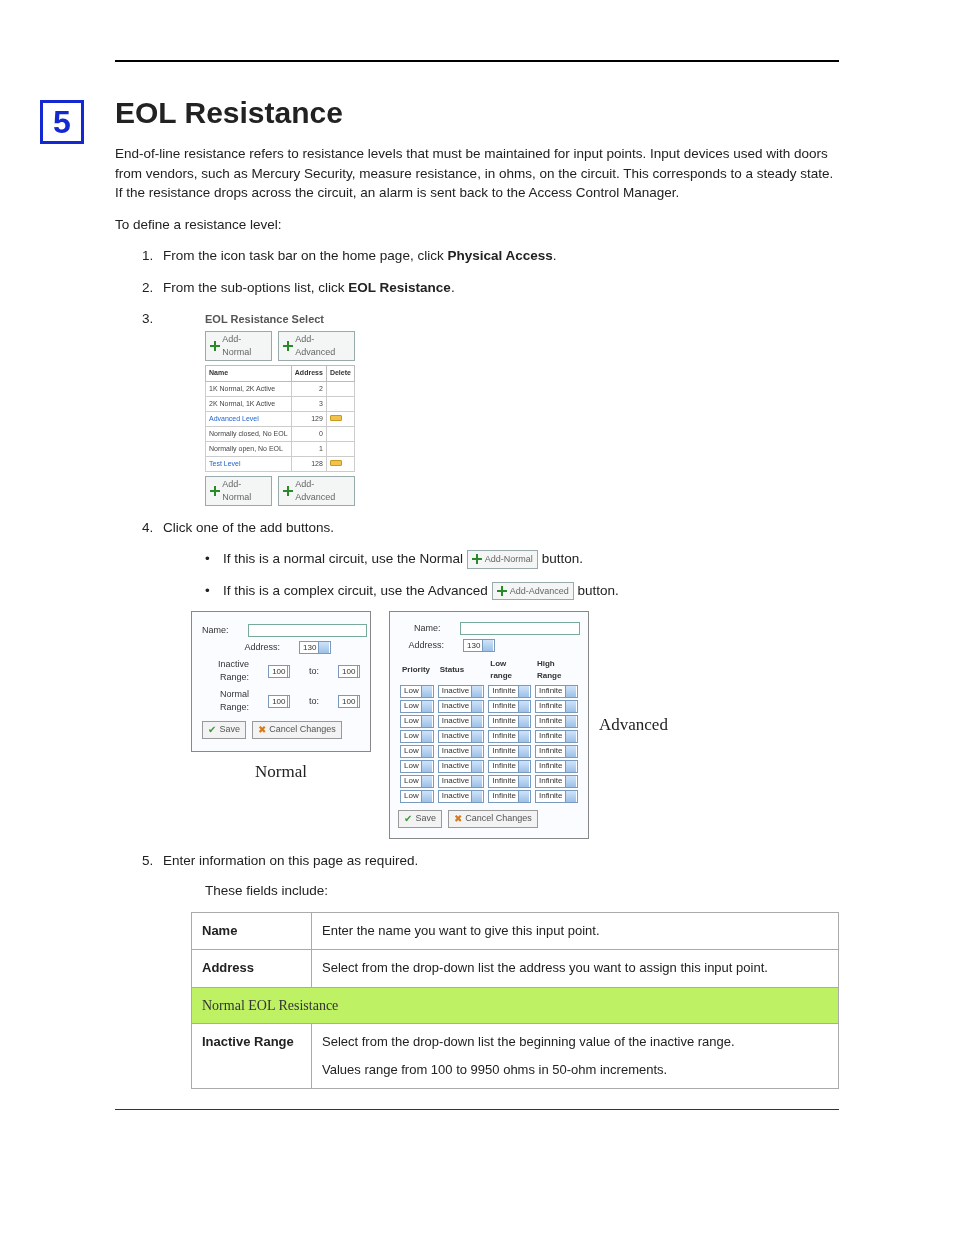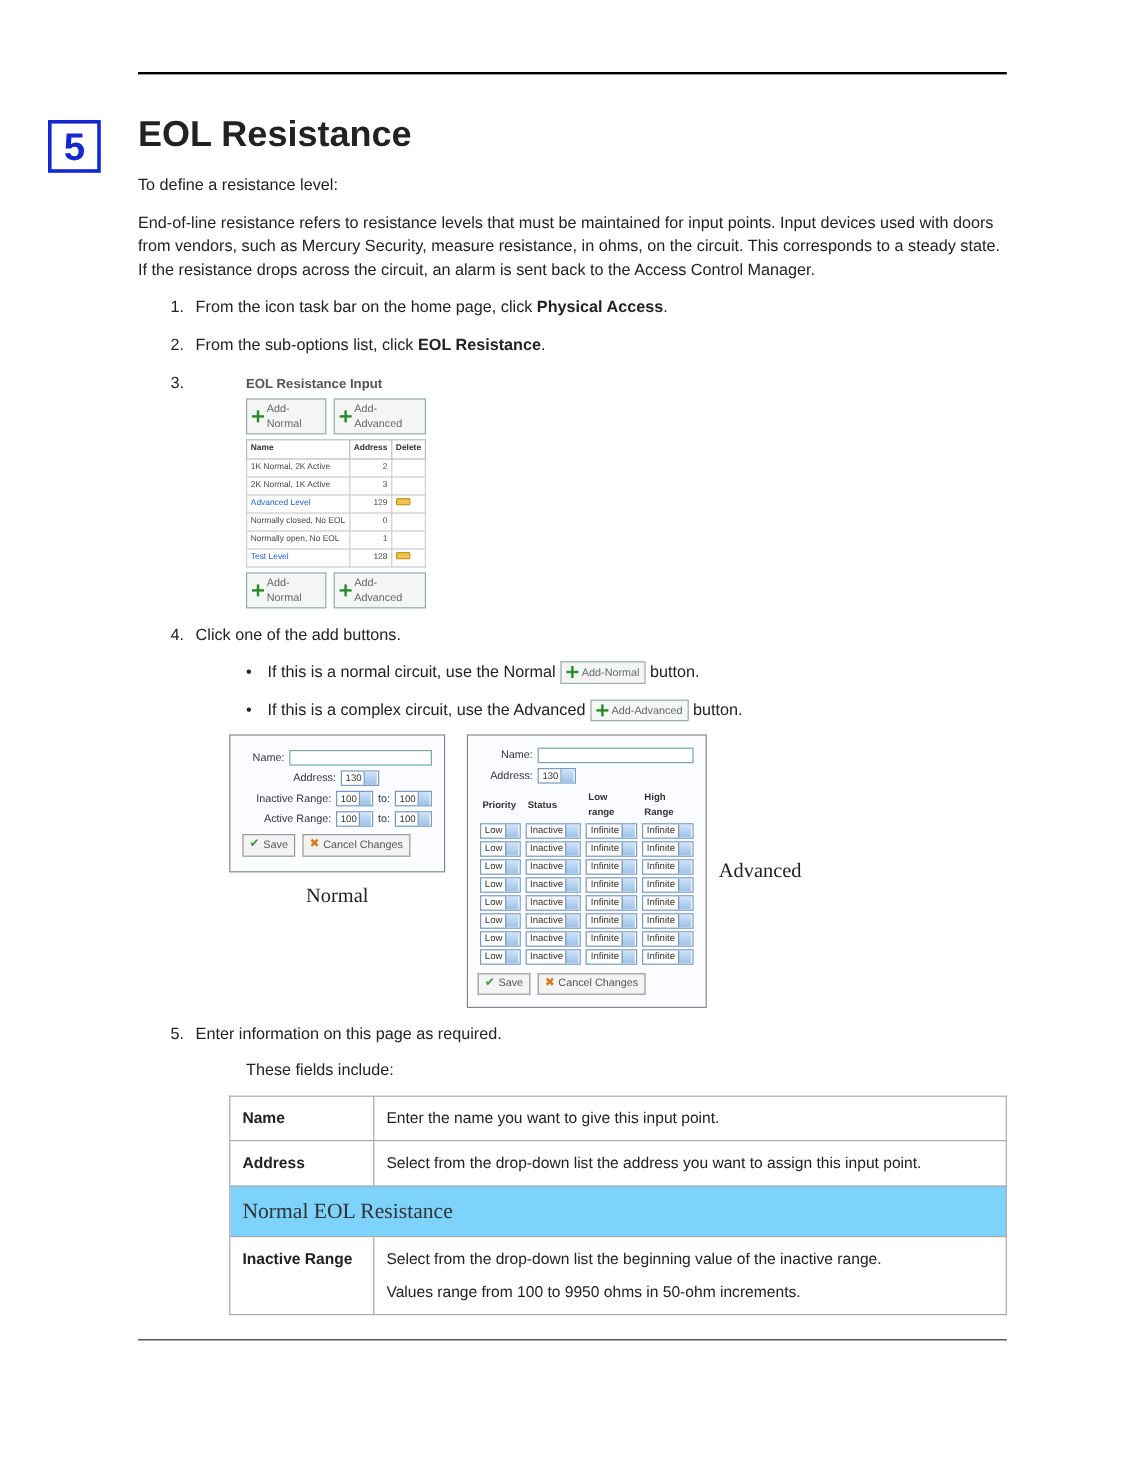--- a/index.html
+++ b/index.html
@@ -29,21 +29,21 @@
 .shot1 table{width:100%;border-collapse:collapse;font-size:7px;font-family:Arial}
 .shot1 th{background:#fff;border:1px solid #bbb;padding:2px 3px;text-align:left;font-weight:bold;color:#333}
 .shot1 td{border:1px solid #ccc;padding:2px 3px;color:#444}
 .shot1 td.num{text-align:right}
 .shot1 td.link{color:#2266cc}
 .del{display:inline-block;width:12px;height:6px;background:#f2c24b;border:1px solid #c79a20;border-radius:1px}
 
 
 .forms{display:flex;gap:18px;margin:8px 0 12px 28px;align-items:flex-start}
 .form-card{border:1px solid #888;background:#fafcff;padding:12px 10px;font-family:Arial;font-size:9px;color:#333}
-.form-card .row{display:flex;align-items:center;gap:4px;margin-bottom:4px}
+.form-card .row{display:flex;align-items:center;gap:19px;margin-bottom:4px}
 .form-card label{text-align:right;width:78px;display:inline-block}
 .inp{border:1px solid #7a9;height:13px;background:#fff;font-size:9px}
 .inp.wide{width:120px}
 .sel{display:inline-flex;align-items:center;border:1px solid #7a9abd;background:#fff;height:13px;font-size:8px;padding:0 1px 0 3px;color:#333}
 .sel:after{content:"";width:10px;height:11px;margin-left:2px;background:linear-gradient(#cfe3f8,#9dc1e8);border-left:1px solid #7a9abd;display:inline-block;position:relative}
 .sel.s28{min-width:20px}
 .sel.s48{min-width:38px}
 .actions{display:flex;gap:6px;margin-top:6px}
 .act{display:inline-flex;align-items:center;gap:3px;border:1px solid #999;background:#f3f3f3;padding:1px 5px;font-size:9px;color:#555}
 .ck{color:#3a9a3a;font-size:10px}
@@ -51,51 +51,51 @@
 .caption{text-align:center;font-family:Verdana;font-size:17px;color:#222;margin-top:8px}
 .adv-grid{border-collapse:collapse;font-size:8px;font-family:Arial;margin-top:2px}
 .adv-grid th{font-weight:bold;padding:2px 4px;text-align:left}
 .adv-grid td{padding:1px 2px}
 .adv-wrap{display:flex;gap:10px;align-items:center}
 
 
 .fields{width:100%;border-collapse:collapse;margin:4px 0 8px 28px;width:calc(100% - 28px);font-size:13px}
 .fields td,.fields th{border:1px solid #aaa;padding:9px 10px;vertical-align:top;text-align:left;line-height:1.4}
 .fields .hd{font-weight:bold;width:120px}
-.fields .sect{background:#7dd3fc;font-family:Verdana;font-size:18px;padding:8px 10px;color:#333}
+.fields .sect{background:#bef264;font-family:Verdana;font-size:14px;padding:8px 10px;color:#333}
 .footer{text-align:center;font-size:11px;color:#444;margin-top:40px}
 .hr-bot{height:1px;background:#333;margin:20px 0 8px 75px}
 .sub{margin-left:42px}
 </style>
 </head>
 <body>
 
 <div class="page">
   <div class="hr-top"></div>
   <div class="chapter-num">
       <span>5</span>
     </div>
 
   <div class="content">
     <h1>EOL Resistance</h1>
+    <p>End-of-line resistance refers to resistance levels that must be maintained for input points. Input devices used with doors from vendors, such as Mercury Security, measure resistance, in ohms, on the circuit. This corresponds to a steady state. If the resistance drops across the circuit, an alarm is sent back to the Access Control Manager.</p>
     <p>To define a resistance level:</p>
-    <p>End-of-line resistance refers to resistance levels that must be maintained for input points. Input devices used with doors from vendors, such as Mercury Security, measure resistance, in ohms, on the circuit. This corresponds to a steady state. If the resistance drops across the circuit, an alarm is sent back to the Access Control Manager.</p>
 
     <ol>
       <li>
         <span>From the icon task bar on the home page, click </span><b>Physical Access</b><span>.</span>
       </li>
       <li>
         <span>From the sub-options list, click </span><b>EOL Resistance</b><span>.</span>
       </li>
       <li>
 
         
         <div class="shot1">
-          <div class="shot1-title">EOL Resistance Input</div>
+          <div class="shot1-title">EOL Resistance Select</div>
           <div class="shot1-bar">
             <span class="btn-chip">
                 <span class="plus"></span>
                 <span>Add-Normal</span>
               </span>
             <span class="btn-chip">
                 <span class="plus"></span>
                 <span>Add-Advanced</span>
               </span>
           </div>
@@ -186,21 +186,21 @@
                   <label>Address:</label>
                   <span class="sel s28">130</span>
                 </div>
               <div class="row">
                   <label>Inactive Range:</label>
                   <span class="sel s28">100</span>
                   <span>to:</span>
                   <span class="sel s28">100</span>
                 </div>
               <div class="row">
-                  <label>Active Range:</label>
+                  <label>Normal Range:</label>
                   <span class="sel s28">100</span>
                   <span>to:</span>
                   <span class="sel s28">100</span>
                 </div>
               <div class="actions">
                 <span class="act">
                     <span class="ck">✔</span>
                     <span>Save</span>
                   </span>
                 <span class="act">

